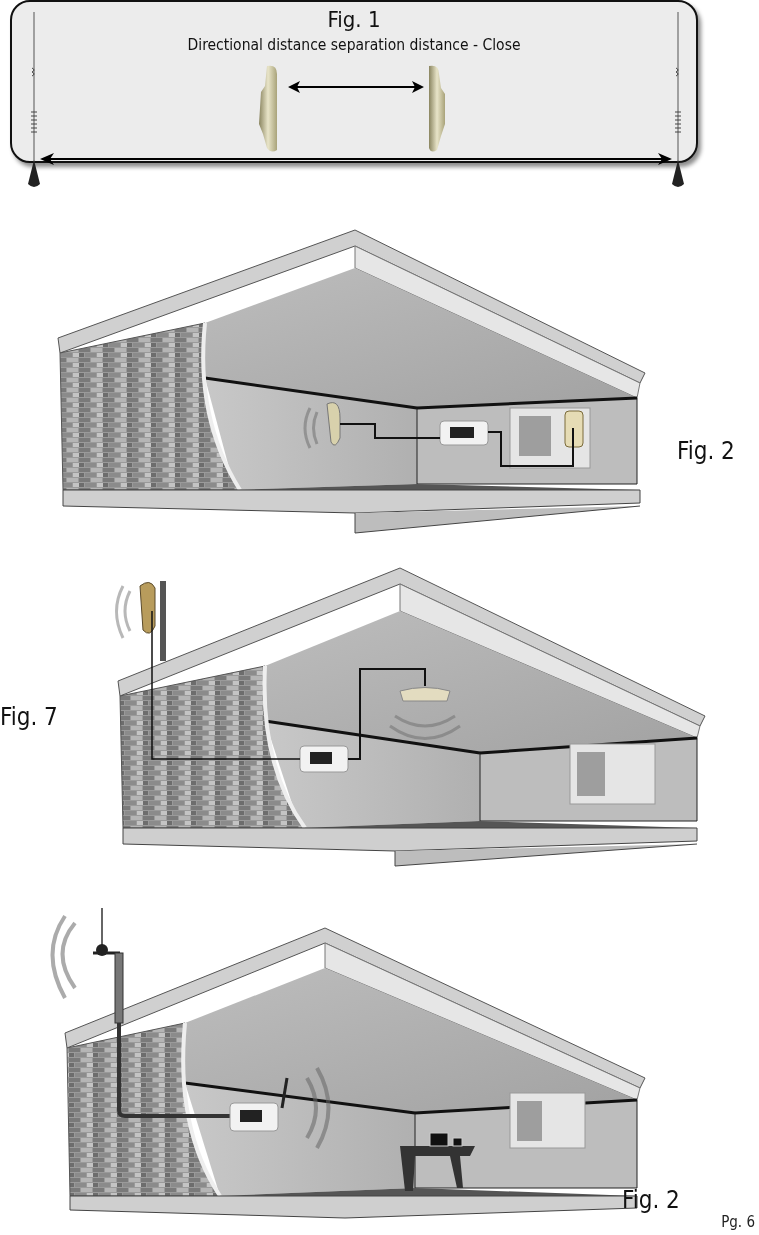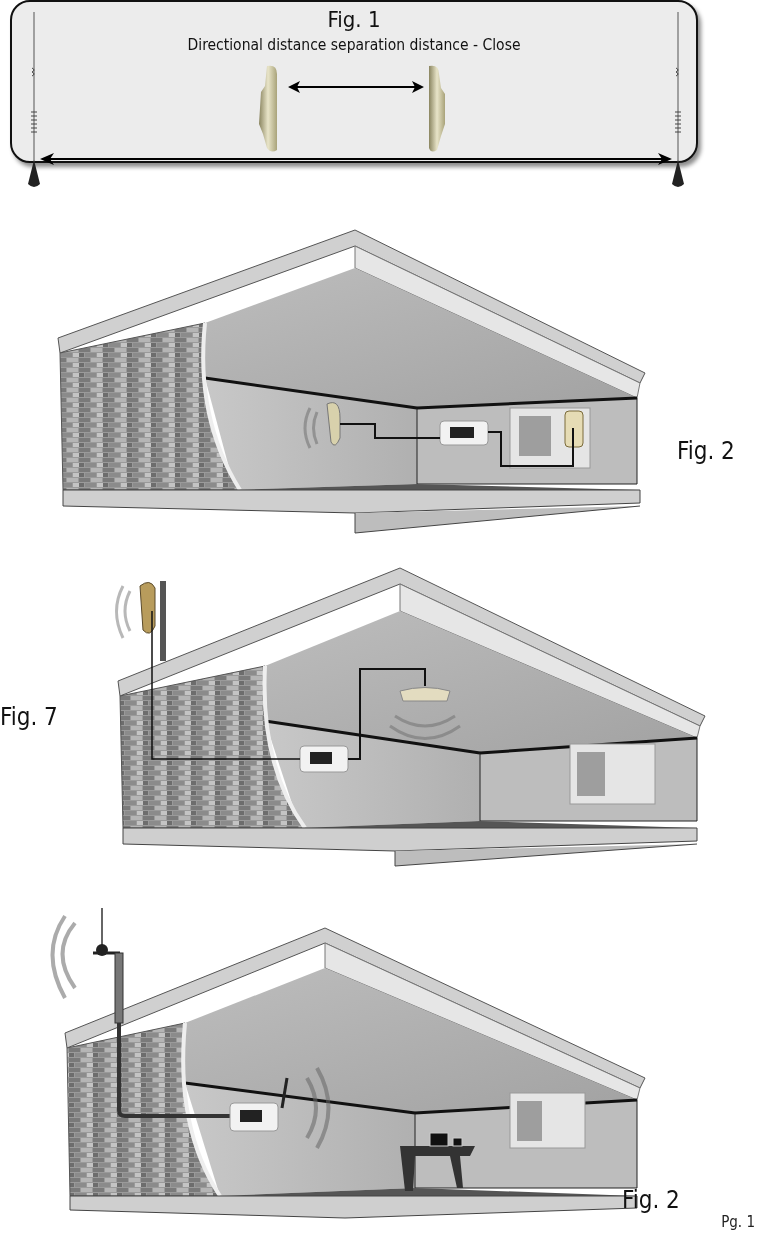--- a/index.html
+++ b/index.html
@@ -177,13 +177,13 @@
 
   <path d="M74 115 L74 202 Q74 208 80 208 L185 208" stroke="#333" stroke-width="4" fill="none"></path>
 
   <rect x="185" y="195" width="48" height="28" rx="4" fill="#f2f2f2" stroke="#999"></rect>
   <rect x="195" y="202" width="22" height="12" fill="#222"></rect>
   <line x1="237" y1="200" x2="242" y2="170" stroke="#222" stroke-width="3"></line>
   <path d="M262 170 Q280 200 262 230 M272 160 Q295 200 272 240" stroke="#666" stroke-width="4" fill="none" opacity="0.55"></path>
 </svg>
 <div class="label" style="left:622px;top:1186px;">Fig. 2</div>
 
-<div class="pg">Pg. 1</div>
+<div class="pg">Pg. 6</div>
 
 </body></html>

